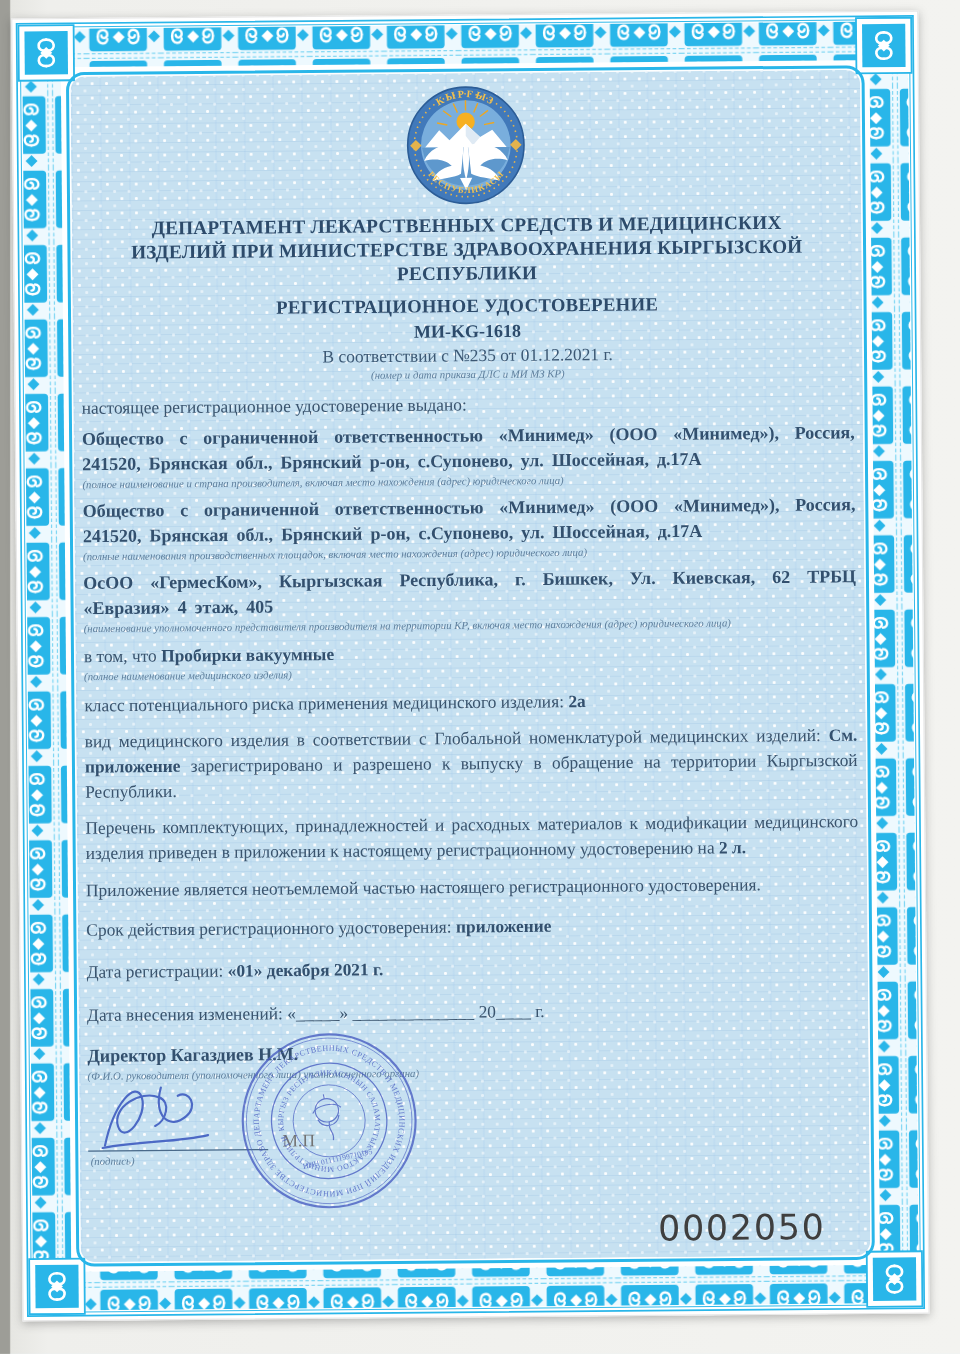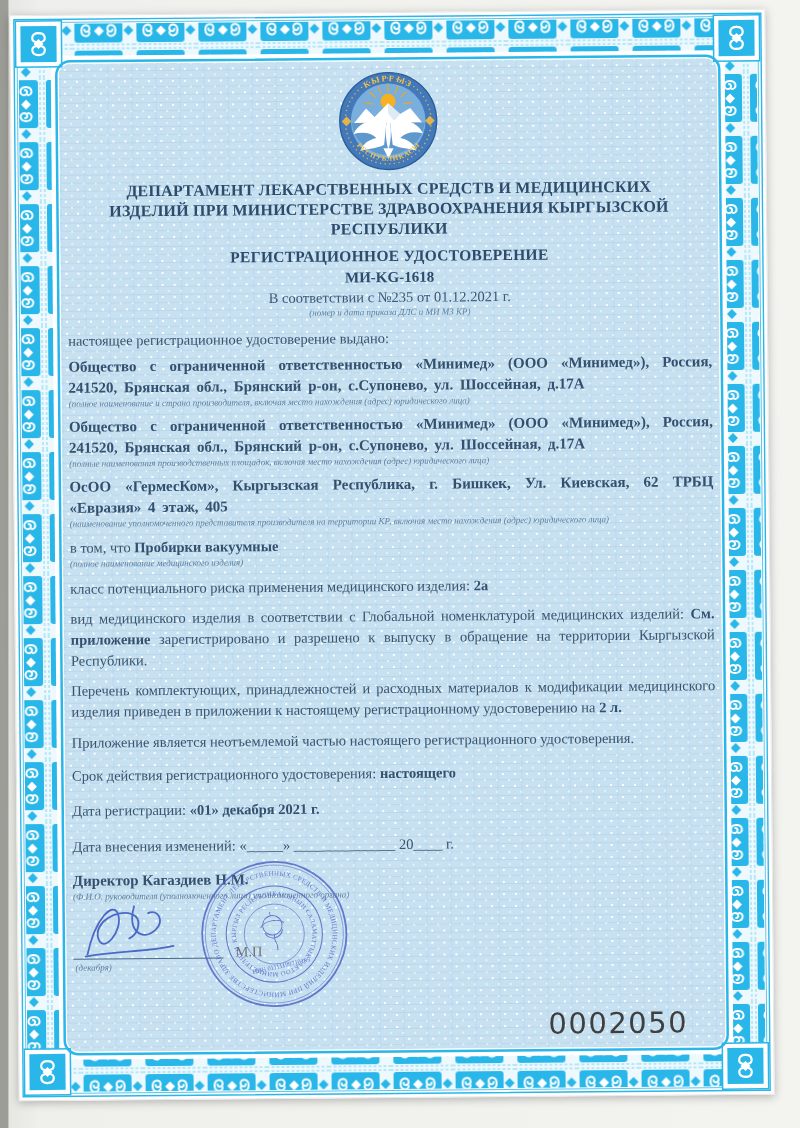--- a/index.html
+++ b/index.html
@@ -180,39 +180,39 @@
     <div class="note">(полное наименование медицинского изделия)</div>
 
     <div class="para p-risk"><span>класс потенциального риска применения медицинского изделия: </span><span class="inline-b">2а</span></div>
 
     <div class="para p-gmdn"><span>вид медицинского изделия в соответствии с Глобальной номенклатурой медицинских изделий: </span><span class="inline-b">См. приложение</span><span> зарегистрировано и разрешено к выпуску в обращение на территории Кыргызской Республики.</span></div>
 
     <div class="para p-annex"><span>Перечень комплектующих, принадлежностей и расходных материалов к модификации медицинского изделия приведен в приложении к настоящему регистрационному удостоверению на </span><span class="inline-b">2 л.</span></div>
 
     <div class="para p-integral">Приложение является неотъемлемой частью настоящего регистрационного удостоверения.</div>
 
-    <div class="para p-validity"><span>Срок действия регистрационного удостоверения: </span><span class="inline-b">настоящего</span></div>
+    <div class="para p-validity"><span>Срок действия регистрационного удостоверения: </span><span class="inline-b">приложение</span></div>
 
     <div class="para p-regdate"><span>Дата регистрации: </span><span class="inline-b">«01» декабря 2021 г.</span></div>
 
     <div class="para p-amend">Дата внесения изменений: «_____» ______________ 20____ г.</div>
 
     <div class="para p-director">Директор Кагаздиев Н.М.</div>
     <div class="note">(Ф.И.О. руководителя (уполномоченного лица) уполномоченного органа)</div>
 
     <div class="sign-area">
       <svg class="signature-svg" width="170" height="80" viewBox="0 0 170 80" aria-hidden="true">
         <g fill="none" stroke="#3f5cc0" stroke-width="1.8" stroke-linecap="round" opacity="0.9">
           <path d="M10,66 C18,30 36,12 41,26 C46,42 26,66 21,50 C16,34 40,20 55,26 C66,30 61,46 52,50"></path>
           <path d="M57,18 C50,42 64,54 78,42 C88,34 81,20 71,25"></path>
           <path d="M8,68 C40,62 70,64 96,58"></path>
         </g>
       </svg>
       <div class="sign-line"></div>
-      <div class="note sign-caption">(декабря)</div>
+      <div class="note sign-caption">(подпись)</div>
       <div class="mp">М.П</div>
     </div>
 
     <div class="serial">0002050</div>
 
     <div class="stamp-wrap">
       <svg viewBox="0 0 200 200" width="150" height="150" style="opacity:.8;transform:rotate(-12deg);" aria-hidden="true">
         <g fill="none" stroke="#4a5fc2">
           <circle cx="100" cy="100" r="96" stroke-width="2.4"></circle>
           <circle cx="100" cy="100" r="92" stroke-width="0.8"></circle>

